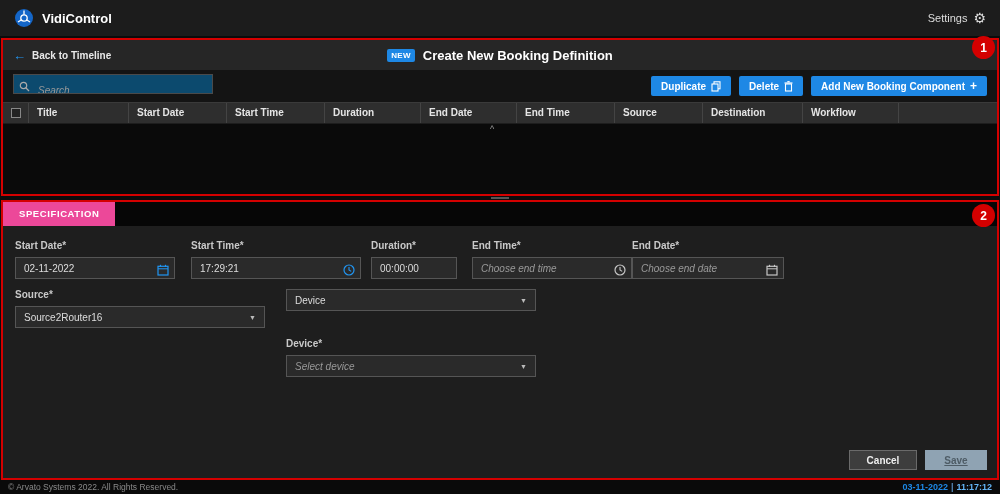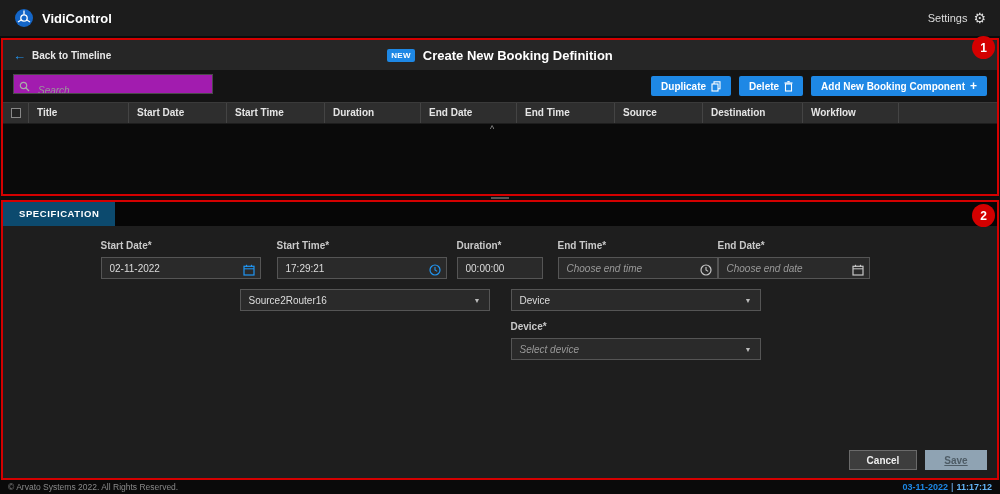--- a/index.html
+++ b/index.html
@@ -19,43 +19,43 @@
   .section1 { margin:2px 1px 0; border:2px solid #d40000; height:158px; display:flex; flex-direction:column; background:#0a0a0a; }
   .subheader { height:30px; background:#262626; display:flex; align-items:center; position:relative; padding:0 10px; flex:0 0 auto; }
   .back-link { display:flex; gap:6px; align-items:center; cursor:pointer; z-index:2; }
   .back-arrow { color:#2196f3; font-size:13px; font-weight:bold; line-height:1; }
   .back-label { color:#e8e8e8; font-weight:bold; font-size:10px; }
   .panel-title-wrap { position:absolute; left:0; right:0; top:0; bottom:0; display:flex; justify-content:center; align-items:center; gap:8px; pointer-events:none; }
   .new-badge { background:#1e88e5; color:#fff; font-size:8px; font-weight:bold; padding:2px 4px; border-radius:2px; letter-spacing:0.3px; }
   .panel-title { color:#fff; font-size:13px; font-weight:bold; }
   .toolbar-row { height:32px; background:#141414; display:flex; align-items:center; justify-content:space-between; padding:0 10px; flex:0 0 auto; }
   .search-wrap { position:relative; width:200px; }
-  .search-input { width:100%; height:20px; background:#a21caf; border:1px solid #4a4a4a; color:#ccc; font-size:10px; padding:12px 6px 0 24px; font-family:inherit; outline:none; }
+  .search-input { width:100%; height:20px; background:#0c4a6e; border:1px solid #4a4a4a; color:#ccc; font-size:10px; padding:12px 6px 0 24px; font-family:inherit; outline:none; }
   .search-input::placeholder { font-style:italic; color:#999; }
   .search-icon { position:absolute; left:6px; top:4px; pointer-events:none; }
   .actions { display:flex; gap:8px; }
   .btn-blue { background:#1e88e5; border:none; color:#fff; font-size:10px; font-weight:bold; height:20px; padding:0 10px; border-radius:2px; display:inline-flex; align-items:center; gap:5px; cursor:pointer; font-family:inherit; }
   .table-header { height:22px; background:#2e2e2e; display:grid; grid-template-columns:26px 100px 98px 98px 96px 96px 98px 88px 100px 96px 1fr; border-top:1px solid #3a3a3a; border-bottom:1px solid #1d1d1d; flex:0 0 auto; }
   .th { border-right:1px solid #444; font-size:10px; font-weight:bold; color:#e5e5e5; line-height:20px; padding-left:8px; overflow:hidden; white-space:nowrap; }
   .th:last-child { border-right:none; }
   .th-check { display:flex; align-items:center; justify-content:center; border-right:1px solid #444; }
   .checkbox { width:10px; height:10px; border:1px solid #888; background:#222; cursor:pointer; }
   .table-body { flex:1; background:#0a0a0a; position:relative; }
   .body-caret { position:absolute; top:0; left:49%; color:#9a9a9a; font-size:9px; cursor:pointer; }
 
   
   .divider { height:4px; position:relative; background:#0c0c0c; }
   .divider-handle { position:absolute; left:50%; top:1px; width:18px; height:2px; background:#555; transform:translateX(-50%); cursor:row-resize; }
 
   
   .section2 { margin:0 1px; border:2px solid #d40000; height:280px; display:flex; flex-direction:column; }
   .tabbar { height:24px; background:#060606; display:flex; align-items:stretch; flex:0 0 auto; }
-  .tab-active { background:#0c4a6e; color:#fff; font-size:9.5px; font-weight:bold; letter-spacing:0.6px; padding:0 16px; line-height:24px; cursor:pointer; }
+  .tab-active { background:#ec4899; color:#fff; font-size:9.5px; font-weight:bold; letter-spacing:0.6px; padding:0 16px; line-height:24px; cursor:pointer; }
   .form-area { flex:1; background:#1e1e1e; padding:14px 12px 6px; position:relative; }
-  .frow { display:flex;justify-content:center; }
+  .frow { display:flex; }
   .row1 { margin-bottom:10px; }
   .row2 { margin-bottom:10px; }
   .field { display:flex; flex-direction:column; gap:6px; }
   .flabel { color:#c9c9c9; font-size:10px; font-weight:bold; }
   .finput-wrap { position:relative; }
   .finput { height:22px; background:#2a2a2a; border:1px solid #555; color:#ddd; font-size:10px; padding:0 24px 0 8px; width:100%; font-family:inherit; outline:none; }
   .finput::placeholder { font-style:italic; color:#9a9a9a; }
   .finput.no-icon { padding-right:24px; }
   .field-icon { position:absolute; right:6px; top:5px; cursor:pointer; }
   .dropdown { height:22px; background:#2a2a2a; border:1px solid #555; display:flex; align-items:center; justify-content:space-between; padding:0 8px; cursor:pointer; }
@@ -246,20 +246,21 @@
                 <line x1="3.5" y1="0.8" x2="3.5" y2="2.8" stroke="#c7c7c7" stroke-width="1.2"></line>
                 <line x1="8.5" y1="0.8" x2="8.5" y2="2.8" stroke="#c7c7c7" stroke-width="1.2"></line>
               </svg>
             </span>
           </div>
         </div>
       </div>
 
       <div class="frow row2">
         <div class="field w-src">
+          <span class="flabel">Source*</span>
           <div class="dropdown">
             <span class="dd-text">Source2Router16</span>
             <span class="dd-caret">▼</span>
           </div>
         </div>
         <div class="field w-dst">
           <div class="dropdown">
             <span class="dd-text">Device</span>
             <span class="dd-caret">▼</span>
           </div>

